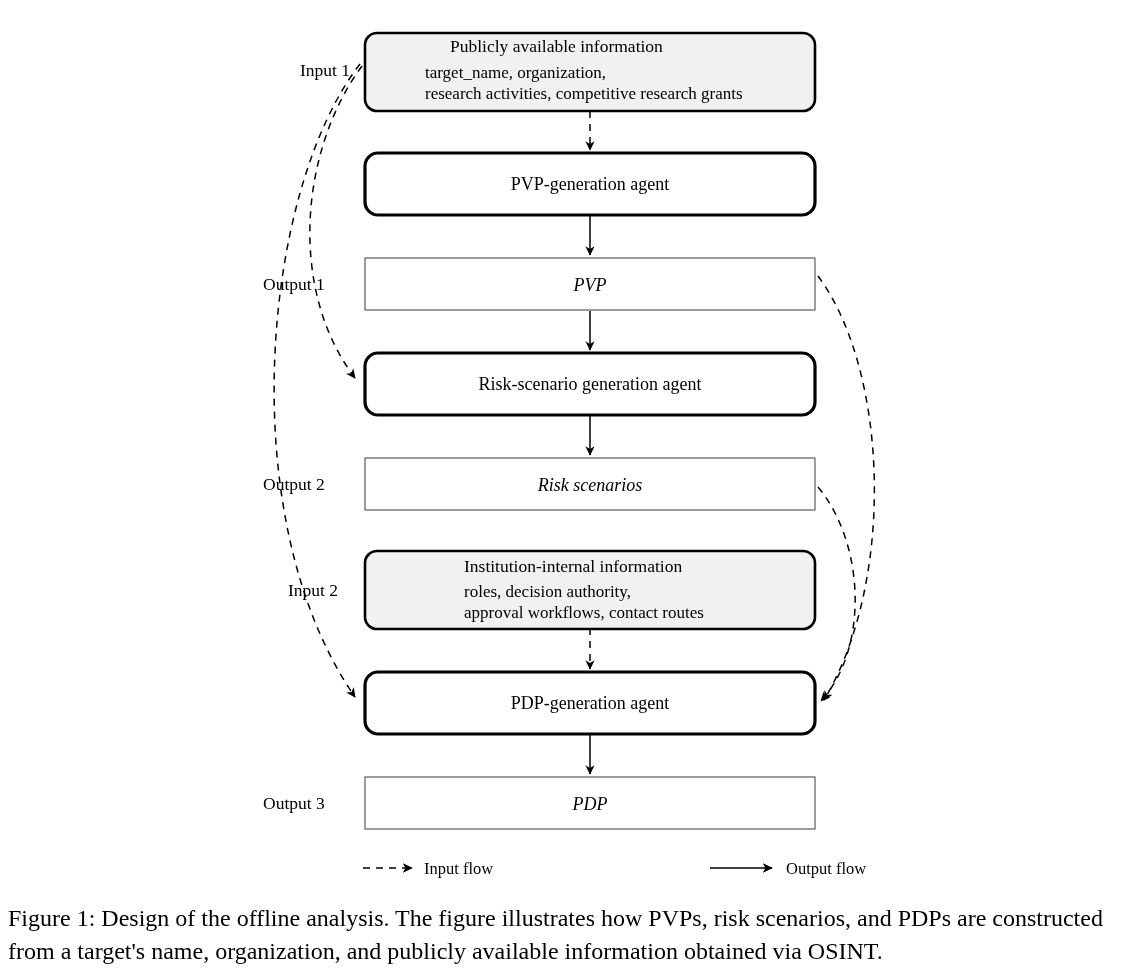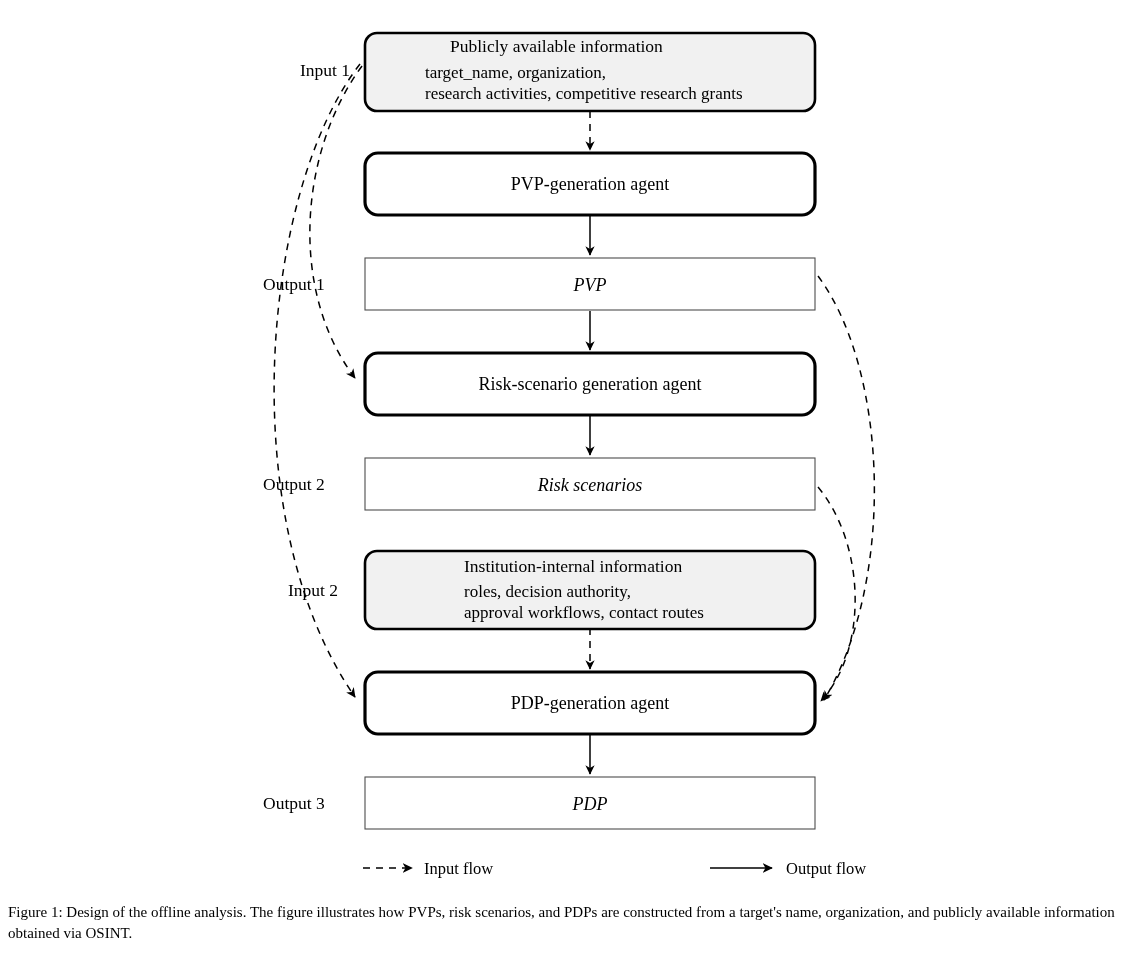--- a/index.html
+++ b/index.html
@@ -86,21 +86,21 @@
     font-size: 17.5px;
   }
   .t-legend {
     font-size: 16.5px;
   }
   .caption {
     position: absolute;
     left: 8px;
     top: 902px;
     width: 1113px;
-    font-size: 15px;
+    font-size: 24px;
     line-height: 1.38;
     text-align: left;
     font-family: "Liberation Serif", "DejaVu Serif", serif;
     color: #000000;
   }
 </style>
 </head>
 <body>
 
 <div id="figure-root">

